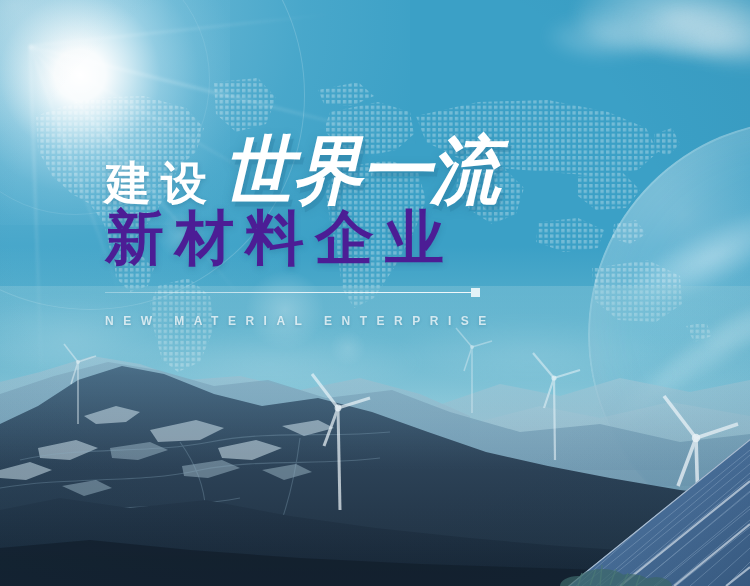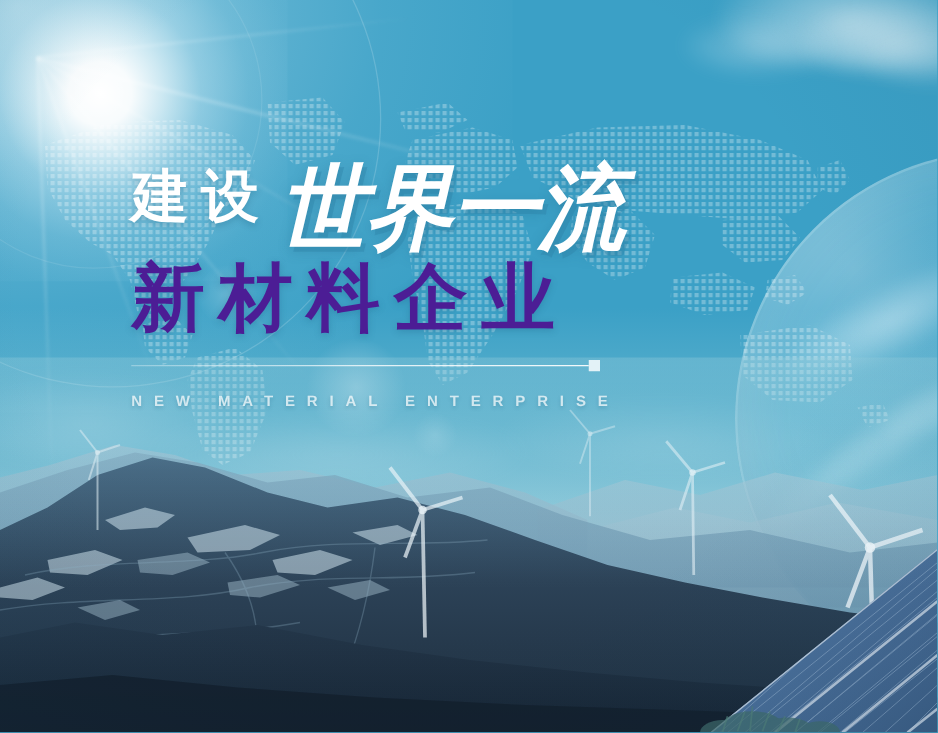--- a/index.html
+++ b/index.html
@@ -175,20 +175,21 @@
 
   
   .headline {
     position:absolute;
     left:105px; top:134px;
     width:560px;
     z-index:40;
   }
   .line1 {
     display:flex;
+    align-items:flex-end;
     height:74px;
   }
   .t-jianshe {
     font-family:"Liberation Sans", "DejaVu Sans", sans-serif;
     font-size:46px;
     font-weight:bold;
     color:#ffffff;
     letter-spacing:10px;
     line-height:1;
     text-shadow:0 2px 5px rgba(28,92,125,0.30);

